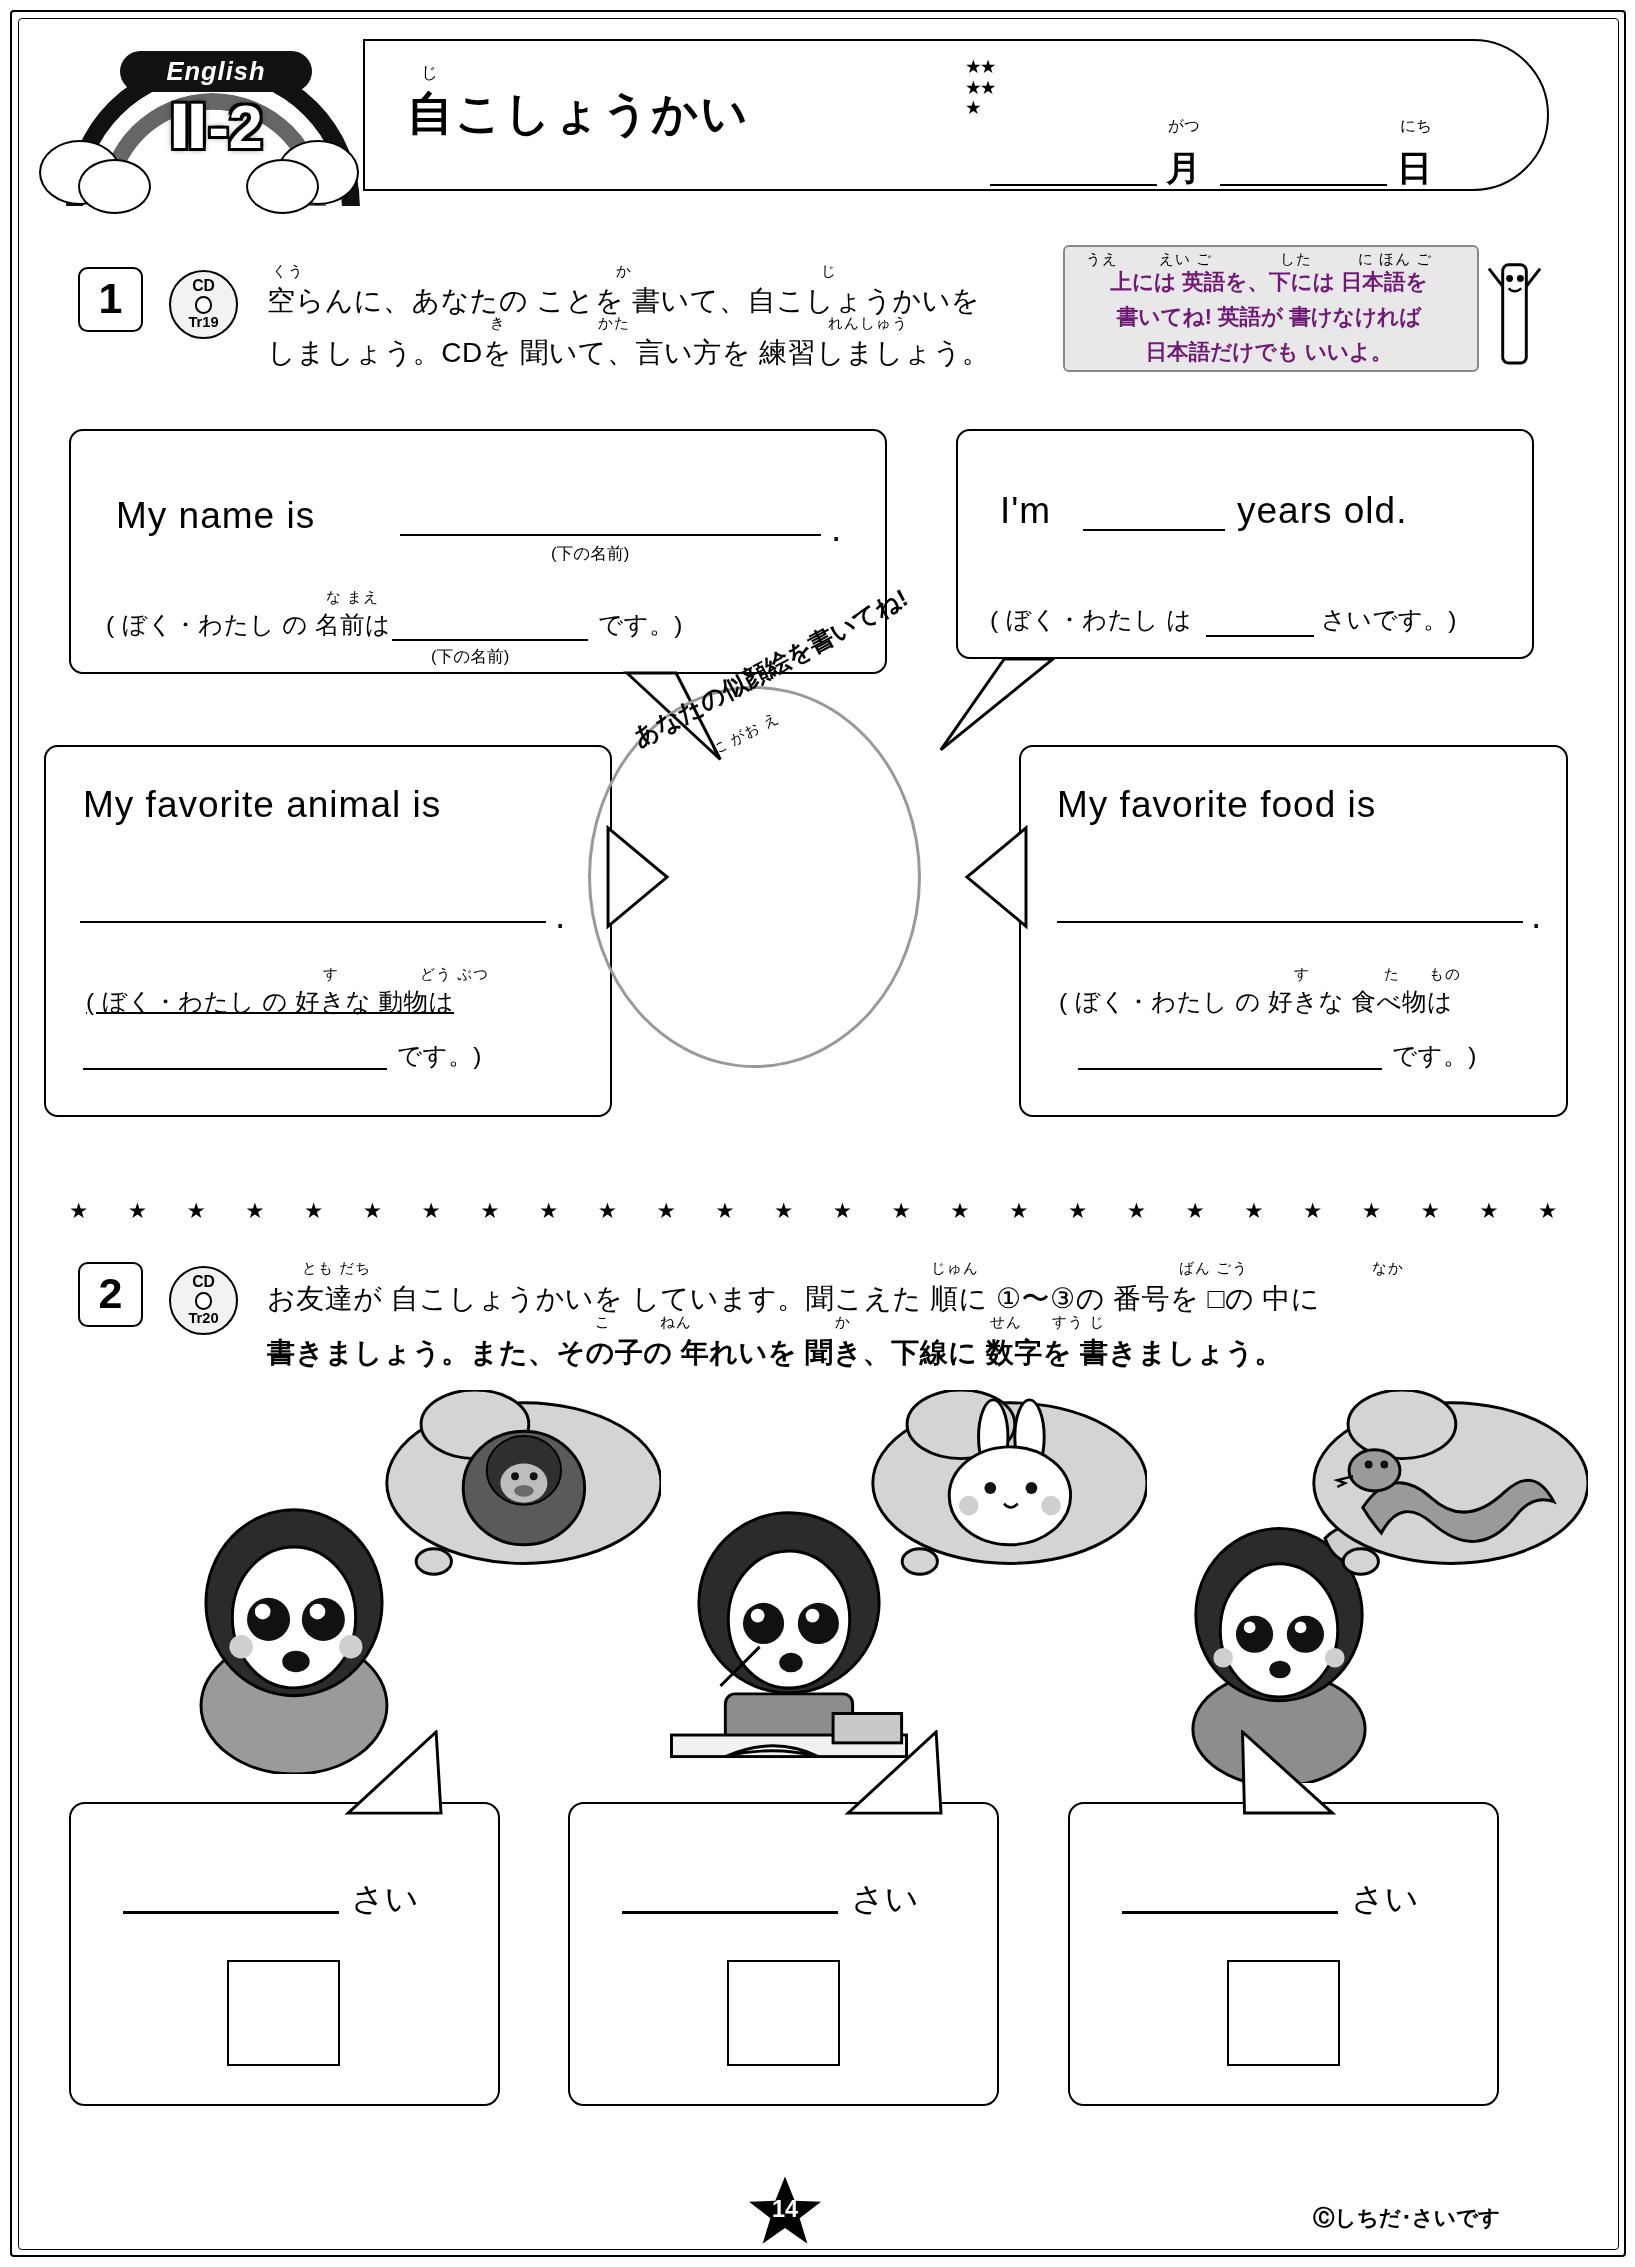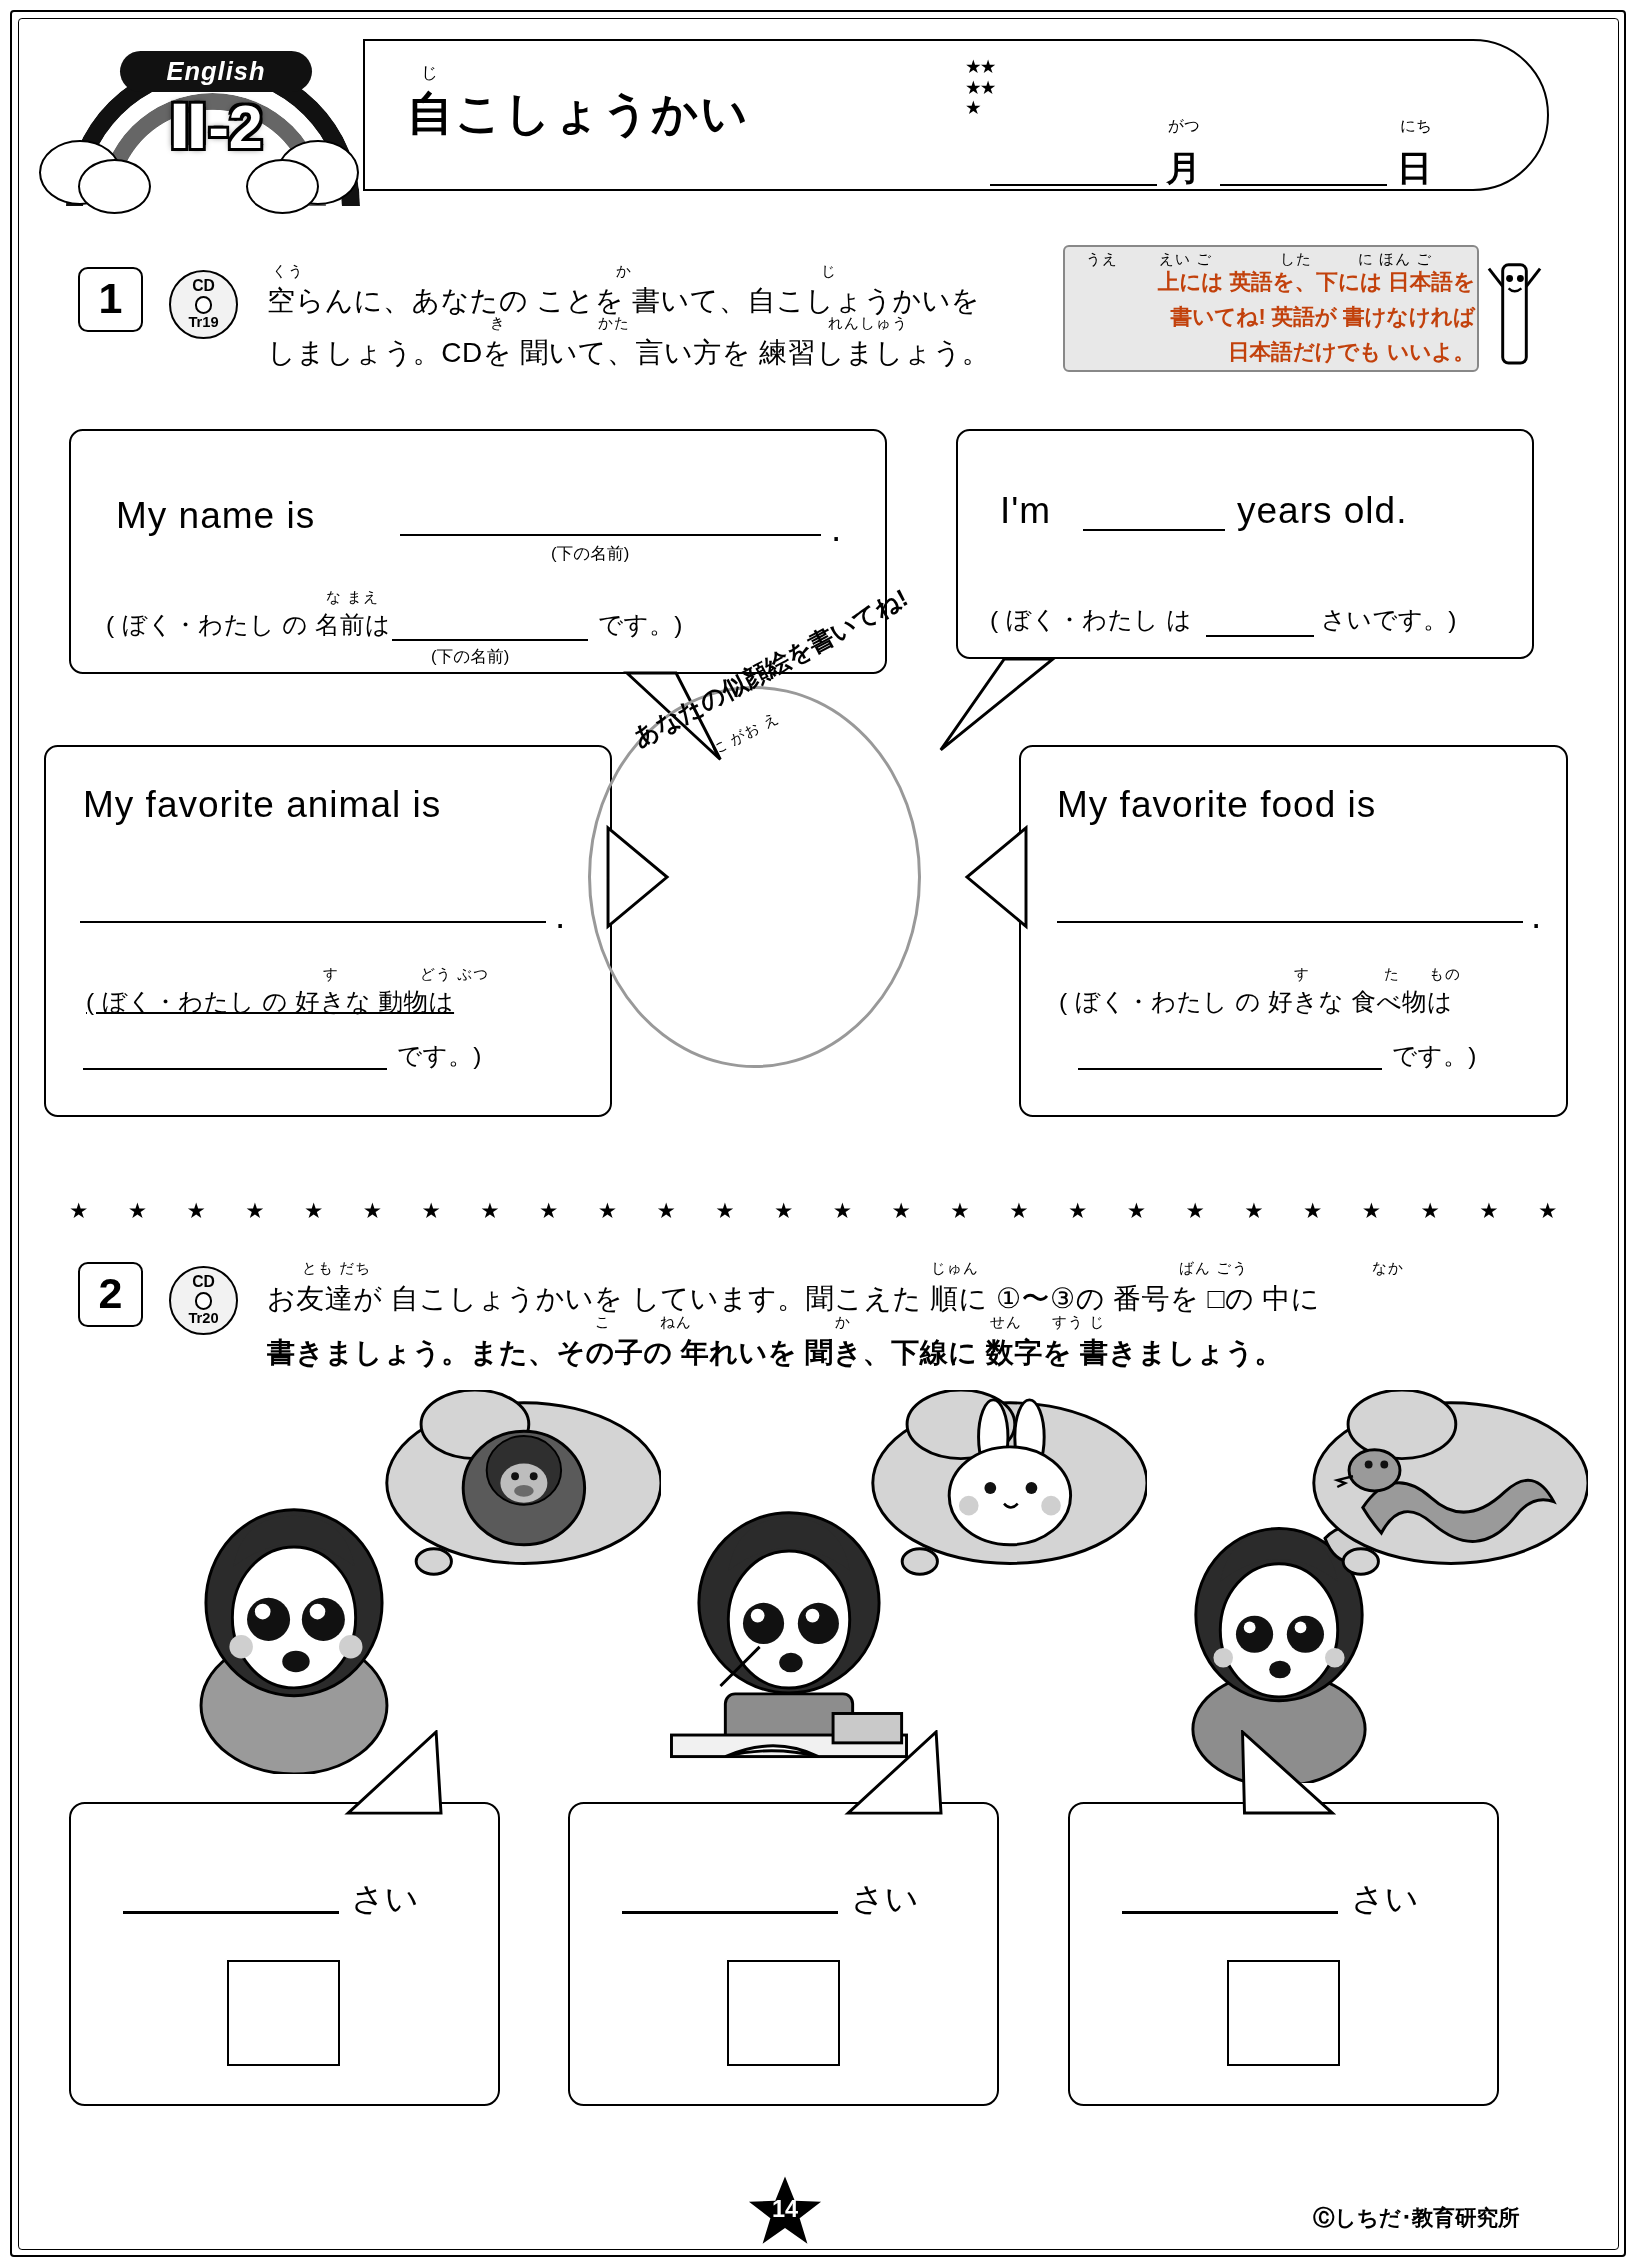--- a/index.html
+++ b/index.html
@@ -44,21 +44,21 @@
   
   .qnum{position:absolute;width:65px;height:65px;border:2.9px solid #000;border-radius:9.8px;box-sizing:border-box;
     font-size:43px;font-weight:bold;text-align:center;line-height:59px;background:#fff;}
   .cd{position:absolute;width:69px;height:69px;border:2px solid #000;border-radius:50%;background:#f2f2f2;
     text-align:center;font-size:14.7px;font-weight:bold;line-height:1.05;padding-top:5.9px;box-sizing:border-box;}
   .cd .hole{width:13.7px;height:13.7px;border:2px solid #000;border-radius:50%;margin:2px auto 1px;background:#fff;}
   .inst{position:absolute;font-size:28px;line-height:1.55;letter-spacing:0.5px;}
   .ruby{position:absolute;font-size:14.7px;letter-spacing:1px;}
 
   .tipbox{position:absolute;left:1063px;top:245px;width:412px;height:123px;background:#e8e8e8;border:2px solid #888;border-radius:5.9px;}
-  .tip-line{position:absolute;width:412px;text-align:right;font-size:21.6px;font-weight:bold;color:#c2410c;}
+  .tip-line{position:absolute;width:412px;text-align:center;font-size:21.6px;font-weight:bold;color:#701a75;}
 
   .tree{position:absolute;left:1485px;top:247px;width:59px;height:123px;}
 
   
   .balloon{position:absolute;border:2.9px solid #000;border-radius:13.7px;background:#fff;box-sizing:border-box;}
   .bl-en{position:absolute;font-size:37px;letter-spacing:1px;}
   .bl-jp{position:absolute;font-size:24.5px;letter-spacing:0.5px;}
   .sub{position:absolute;font-size:16.7px;}
   .uline{position:absolute;border-bottom:2.9px solid #000;}
   .dot{position:absolute;font-size:37px;line-height:1;}
@@ -326,15 +326,15 @@
     <path d="M22 85 L20 2 L112 85 Z" fill="#fff" stroke="#000" stroke-width="3"></path>
   </svg>
   <div class="uline" style="left:1122px;top:1911px;width:216px;border-bottom-width:3.9px;"></div>
   <div class="sai" style="left:1351px;top:1877px;">さい</div>
   <div class="squarebox" style="left:1227px;top:1960px;"></div>
 
   <svg class="footer-star" viewBox="0 0 78 74">
     <path d="M39 2 L49 27 L76 28 L54 45 L62 71 L39 55 L16 71 L24 45 L2 28 L29 27 Z" fill="#000"></path>
   </svg>
   <div class="pagenum">14</div>
-  <div class="copyright">Ⓒしちだ･教育研究所</div>
+  <div class="copyright">Ⓒしちだ･さいです</div>
 </div>
 
 
 </body></html>

